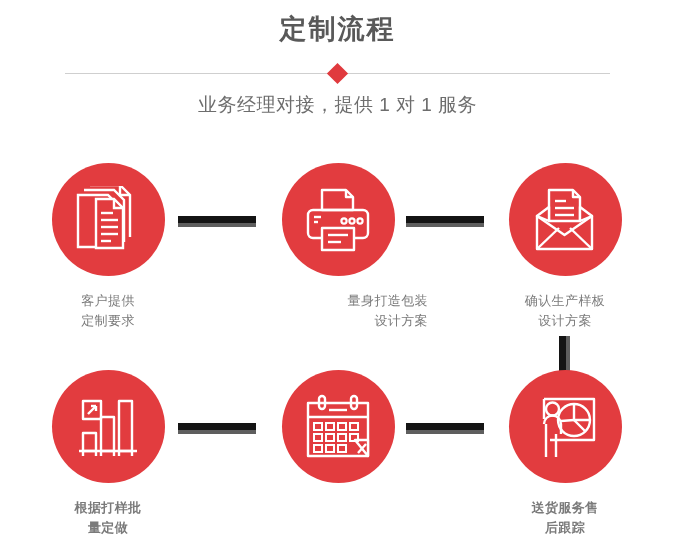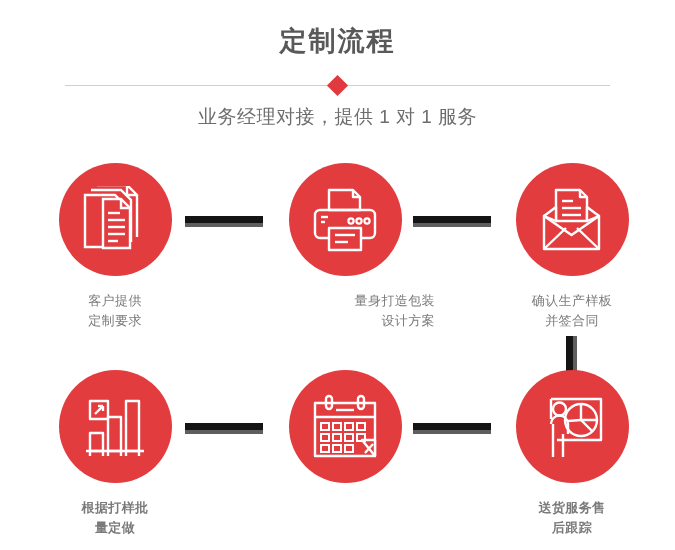--- a/index.html
+++ b/index.html
@@ -11,21 +11,21 @@
     height: 550px;
     background: #ffffff;
     font-family: "Liberation Sans", "DejaVu Sans", sans-serif;
     overflow: hidden;
     position: relative;
   }
 
   
   .header {
     width: 675px;
-    padding-top: 24px;
+    padding-top: 12px;
     text-align: center;
     position: relative;
   }
   .page-title {
     font-size: 27px;
     font-weight: bold;
     color: #595959;
     letter-spacing: 2px;
     line-height: 34px;
     margin: 0;
@@ -66,21 +66,21 @@
   
   .flow {
     position: absolute;
     left: 0;
     top: 150px;
     width: 675px;
     height: 400px;
   }
   .row {
     position: absolute;
-    left: 15px;
+    left: 8px;
     width: 599px;
     height: 190px;
   }
   .row-1 { top: 0; }
   .row-2 { top: 207px; font-weight: bold; }
 
   .step {
     position: absolute;
     width: 180px;
     text-align: center;
@@ -243,21 +243,21 @@
             <path d="M26 29 h19"></path>
             <path d="M8 30 L20 21 v14 Z" fill="#e23c3f"></path>
             <path d="M63 30 L51 21 v14 Z" fill="#e23c3f"></path>
             <path d="M8 30 v33 h55 v-33 L35.5 49 Z" fill="#e23c3f"></path>
             <path d="M8 63 L30 42"></path>
             <path d="M63 63 L41 42"></path>
           </g>
         </svg>
       </div>
       <div class="step-label">确认生产样板
-并签合同</div>
+设计方案</div>
     </div>
 
     <div class="connector-v">
       <div class="bar-left"></div>
       <div class="bar-right"></div>
     </div>
   </div>
 
   <div class="row row-2">
 

